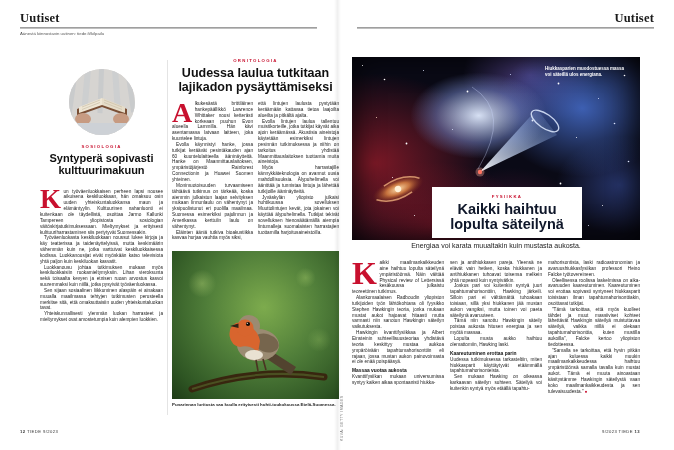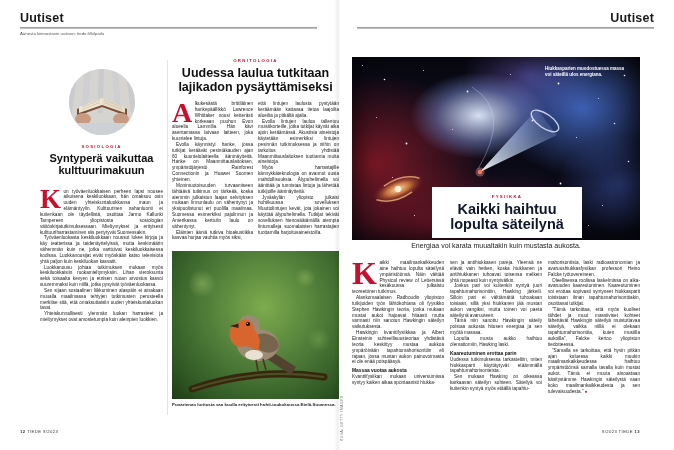--- a/index.html
+++ b/index.html
@@ -3,21 +3,21 @@
 <meta charset="utf-8">
 <style>
   * { box-sizing: border-box; margin: 0; padding: 0; }
   html,body { width: 674px; height: 450px; }
   body { font-family: "Liberation Sans", sans-serif; background: #fafafa; }
   .spread { position: relative; width: 674px; height: 450px; background: #ffffff; overflow: hidden; }
   .gutter { position: absolute; left: 334px; top: 0; width: 7px; height: 450px;
             background: linear-gradient(90deg, transparent, rgba(0,0,0,.06), transparent); }
 
   
-  .hd-title { position: absolute; top: 11px; font-family: Liberation Sans, sans-serif;
+  .hd-title { position: absolute; top: 11px; font-family: Liberation Serif, serif;
               font-weight: bold; font-size: 12.5px; color: #1a1a1a; letter-spacing: .2px; }
   .hd-rule { position: absolute; top: 27px; width: 297px; height: 2px;
              background: linear-gradient(180deg,#8f8f8f,#cfcfcf); }
   .hd-tag { position: absolute; top: 31px; font-size: 4.3px; color: #555; }
 
   
   .cat { font-size: 4.3px; font-weight: bold; letter-spacing: 1.3px; color: #c8102e;
          text-align: center; text-transform: uppercase; }
   .bt p { font-size: 4.7px; line-height: 5.85px; color: #222; text-align: justify;
           text-indent: 4px; }
@@ -118,21 +118,21 @@
               <line x1="13" y1="40.5" x2="31" y2="33.5"></line>
             <line x1="53" y1="38" x2="35" y2="31"></line>
               <line x1="53" y1="40.5" x2="35" y2="33.5"></line>
           </g>
           <ellipse cx="14" cy="50" rx="8" ry="6" fill="#c79b82"></ellipse>
           <ellipse cx="52" cy="50" rx="8" ry="6" fill="#c79b82"></ellipse>
           <rect x="6" y="54" width="54" height="12" fill="#cdd1d6"></rect>
         </svg>
       </div>
       <div class="cat">SOSIOLOGIA</div>
-      <h2>Syntyperä vaikuttaa kulttuurimakuun</h2>
+      <h2>Syntyperä sopivasti kulttuurimakuun</h2>
       <div class="bt">
         <p class="first"><span class="dropcap">K</span><span>un työväenluokkaisen perheen lapsi nousee aikuisena keskiluokkaan, hän omaksuu osin uuden yhteiskuntaluokkansa maun ja elämäntyylin. Kulttuurinen nahanluonti ei kuitenkaan ole täydellistä, osoittaa Jarmo Kallunki Tampereen yliopistosta sosiologian väitöskirjatutkimuksessaan. Mieltymykset ja erityisesti kulttuuriharrastaminen siis periytyvät Suomessakin.</span></p>
         <p>Työväenluokasta keskiluokkaan noussut lukee kirjoja ja käy teatterissa ja taidenäyttelyissä, mutta keskimäärin vähemmän kuin ne, jotka varttuivat keskiluokkaisessa kodissa. Luokkanousijat eivät myöskään katso televisiota yhtä paljon kuin keskiluokan kasvatit.</p>
         <p>Luokkanousu johtaa tutkimuksen mukaan myös keskiluokkaisiin ruokamieltymyksiin. Lihan vieroksunta sekä toisaalta kevyen ja etnisen ruoan arvostus kasvoi suuremmaksi kuin niillä, jotka pysyivät työväenluokassa.</p>
         <p>Sen sijaan sosiaalinen liikkuminen alaspäin ei ainakaan muualla maailmassa tehtyjen tutkimusten perusteella merkitse sitä, että omaksuttaisiin uuden yhteiskuntaluokan tavat.</p>
         <p>Yhteiskunnallisesti ylemmän luokan harrasteet ja mieltymykset ovat arvostetumpia kuin alempien luokkien.</p>
       </div>
     </article>
 
     <article class="orn">

